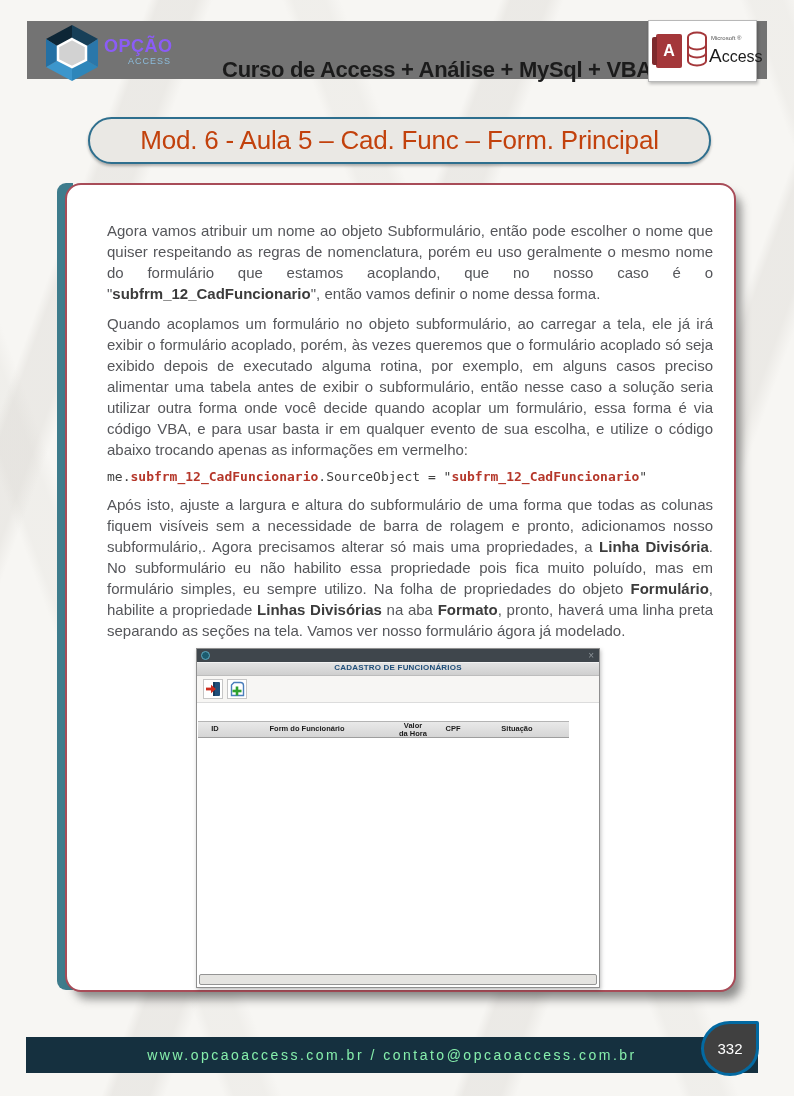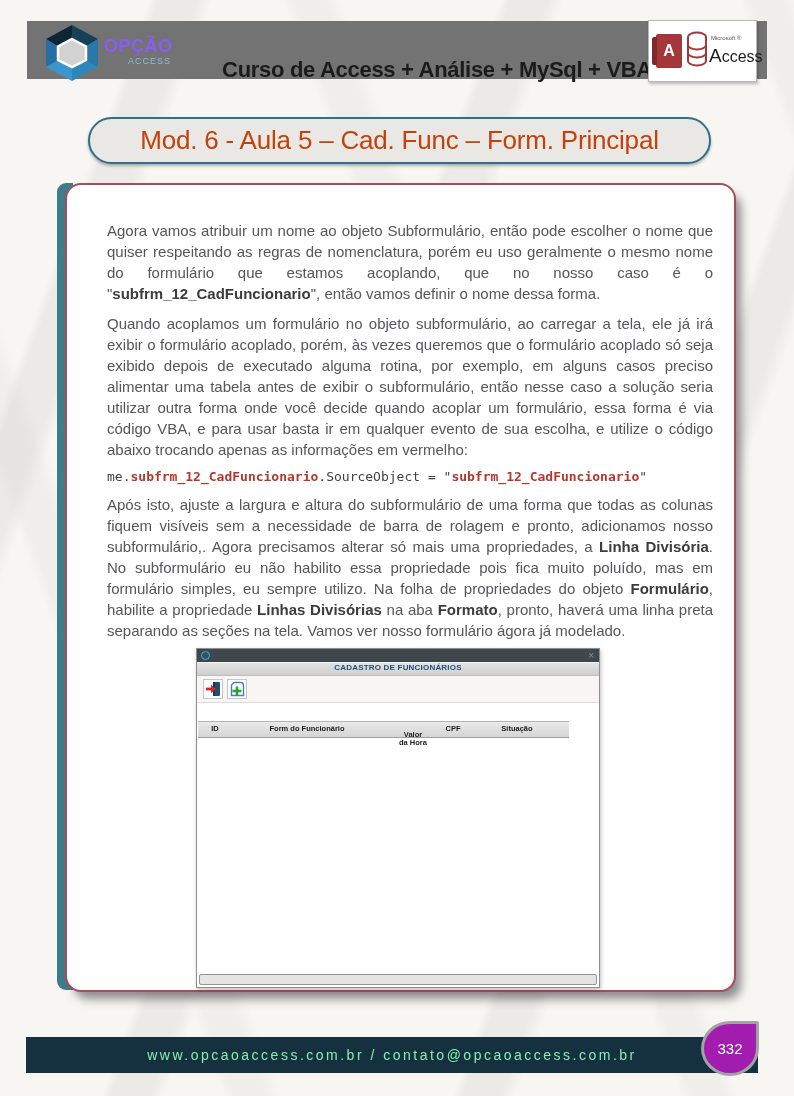--- a/index.html
+++ b/index.html
@@ -119,37 +119,37 @@
   .frm-headbg {
     position:absolute; left:1px; top:0; width:371px; height:17px;
     background:linear-gradient(#e9e9e9,#d5d5d5);
     border-top:1px solid #b4b4b4; border-bottom:1px solid #9e9e9e;
   }
   .col-label {
     position:absolute; top:0; transform:translateX(-50%);
     font-size:7.5px; line-height:16px; font-weight:bold; color:#1a1a1a;
     white-space:pre-line; text-align:center;
   }
-  .col-label.two { line-height:8px; padding-top:10px; }
+  .col-label.two { line-height:8px; padding-top:1px; }
   .frm-detail { flex:1; background:#fff; }
   .frm-bottombar {
     flex:none; height:11px; margin:1px 2px 2px 2px;
     background:#e5e4e1; border:1px solid #949494; border-radius:2px;
   }
   
   .footer-bar {
     position:absolute; left:26px; top:1037px; width:732px; height:36px;
     background:#15303f; display:flex; align-items:center; justify-content:center;
   }
   .footer-bar span {
     color:#86efac; font-size:14px; letter-spacing:2.5px; font-weight:300;
   }
   .page-badge {
     position:absolute; left:701px; top:1021px; width:58px; height:55px;
-    background:#a21caf; border:3px solid #a3a3a3;
+    background:#404040; border:3px solid #0369a1;
     border-radius:50% 2px 50% 50%;
     display:flex; align-items:center; justify-content:center;
   }
   .page-badge span { color:#fff; font-size:15px; }
 </style>
 </head>
 <body>
 
 <div id="page">
   <div class="texture"></div>

